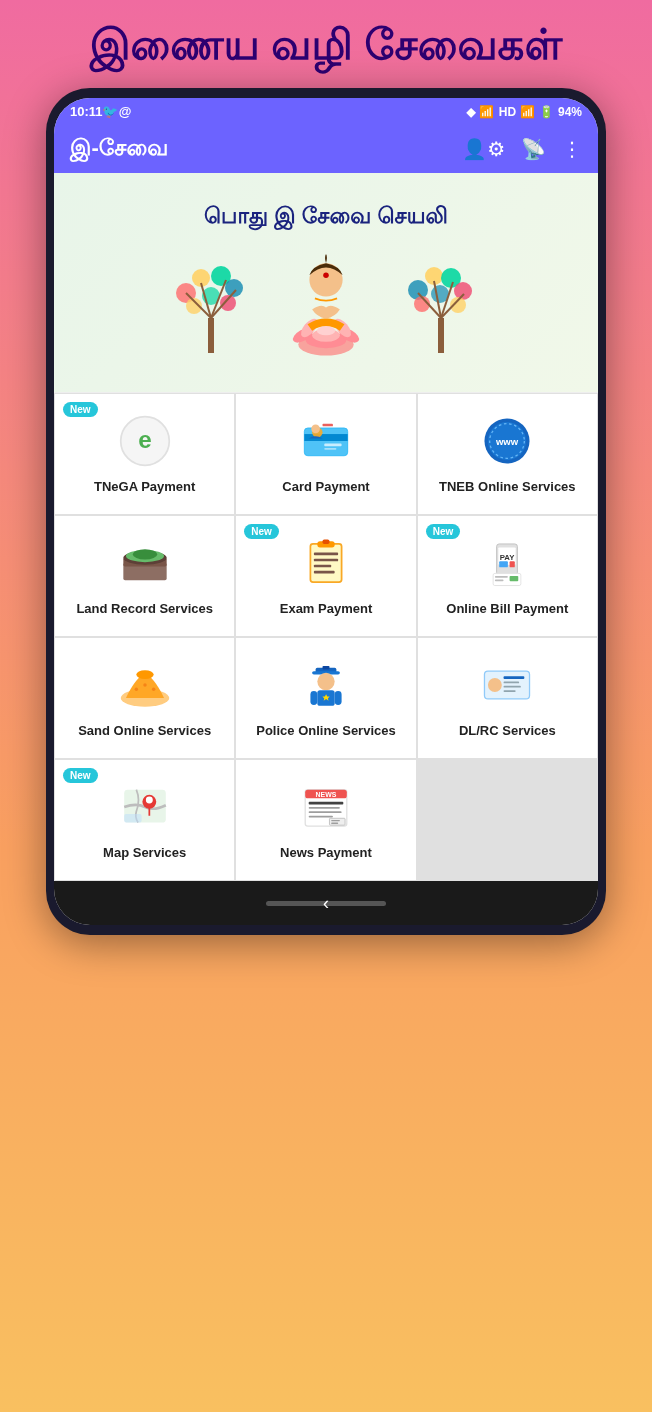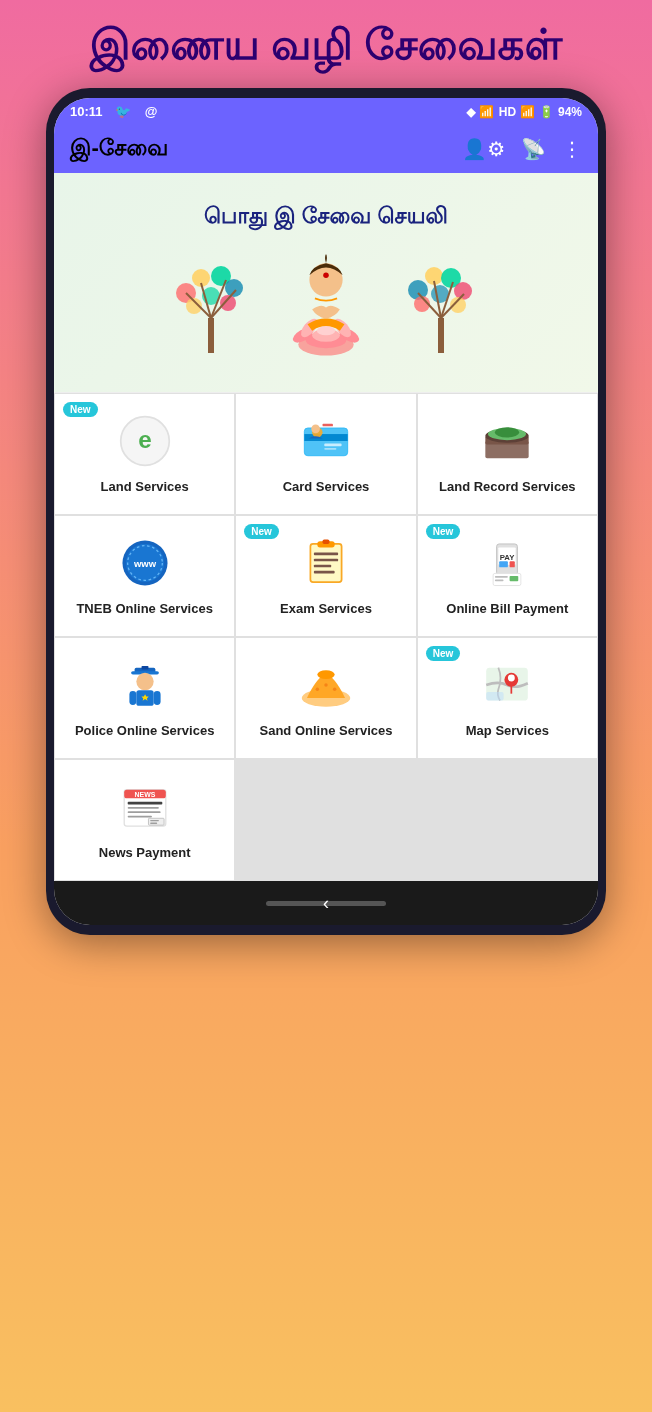--- a/index.html
+++ b/index.html
@@ -40,35 +40,35 @@
     .status-bar {
       background: #6c63ff;
       display: flex;
       justify-content: space-between;
       align-items: center;
       padding: 6px 16px;
       color: white;
       font-size: 13px;
       font-weight: bold;
     }
-    .status-left { display: flex; align-items: center; gap: 13px; }
+    .status-left { display: flex; align-items: center; gap: 0; }
     .status-right { display: flex; align-items: center; gap: 4px; font-size: 12px; }
     
     .app-bar {
       background: #6c63ff;
       display: flex;
       justify-content: space-between;
       align-items: center;
       padding: 10px 16px;
       color: white;
     }
     .app-bar-title {
       font-size: 22px;
       font-weight: bold;
-      color: #000000;
+      color: #ffffff;
     }
     .app-bar-icons { display: flex; gap: 16px; align-items: center; }
     .app-bar-icon { font-size: 20px; color: white; cursor: pointer; }
     
     .banner {
       background: linear-gradient(135deg, #e8f5e9, #f1f8e9);
       padding: 20px 16px;
       text-align: center;
       position: relative;
       min-height: 220px;
@@ -262,83 +262,83 @@
     <div class="services-grid">
 
       <div class="service-card">
         <span class="badge-new">New</span>
         <div class="service-icon icon-container">
           <svg viewBox="0 0 60 60">
             <circle cx="30" cy="30" r="28" fill="#f5f5f5" stroke="#e0e0e0" stroke-width="2"></circle>
             <text x="30" y="38" text-anchor="middle" font-size="28" fill="#4caf50" font-weight="bold">e</text>
           </svg>
         </div>
-        <span class="service-label">Land Services</span>
+        <span class="service-label">TNeGA Payment</span>
       </div>
 
       <div class="service-card">
         <div class="service-icon icon-container">
           <svg viewBox="0 0 60 60">
             <rect x="5" y="15" width="50" height="32" rx="4" fill="#4fc3f7" stroke="#29b6f6" stroke-width="1"></rect>
             <rect x="5" y="22" width="50" height="8" fill="#0288d1"></rect>
             <circle cx="20" cy="20" r="6" fill="#f9a825" opacity="0.9"></circle>
             <rect x="28" y="33" width="20" height="3" rx="1" fill="white" opacity="0.7"></rect>
             <rect x="28" y="38" width="14" height="2" rx="1" fill="white" opacity="0.5"></rect>
 
             <circle cx="18" cy="16" r="5" fill="#f4c08a"></circle>
             <path d="M10 27 Q18 22 26 27" fill="#1565c0"></path>
             <rect x="26" y="10" width="12" height="3" rx="1" fill="#e53935" opacity="0.8"></rect>
           </svg>
         </div>
-        <span class="service-label">Card Services</span>
-      </div>
-
-      <div class="service-card">
-        <div class="service-icon icon-container">
-          <svg viewBox="0 0 60 60">
-
-            <rect x="5" y="30" width="50" height="20" rx="2" fill="#8d6e63"></rect>
-            <rect x="5" y="24" width="50" height="10" rx="2" fill="#795548"></rect>
-            <ellipse cx="30" cy="24" rx="25" ry="8" fill="#5d4037"></ellipse>
-
-            <ellipse cx="30" cy="22" rx="22" ry="7" fill="#66bb6a"></ellipse>
-
-            <ellipse cx="30" cy="20" rx="14" ry="6" fill="#388e3c"></ellipse>
-          </svg>
-        </div>
-        <span class="service-label">Land Record Services</span>
+        <span class="service-label">Card Payment</span>
       </div>
 
       <div class="service-card">
         <div class="service-icon icon-container">
           <svg viewBox="0 0 60 60">
             <circle cx="30" cy="30" r="26" fill="#1565c0"></circle>
             <circle cx="30" cy="30" r="22" fill="#1976d2"></circle>
             <text x="30" y="35" text-anchor="middle" font-size="11" fill="white" font-weight="bold">www</text>
             <circle cx="30" cy="30" r="20" fill="none" stroke="#64b5f6" stroke-width="1.5" stroke-dasharray="3,3"></circle>
           </svg>
         </div>
         <span class="service-label">TNEB Online Services</span>
+      </div>
+
+      <div class="service-card">
+        <div class="service-icon icon-container">
+          <svg viewBox="0 0 60 60">
+
+            <rect x="5" y="30" width="50" height="20" rx="2" fill="#8d6e63"></rect>
+            <rect x="5" y="24" width="50" height="10" rx="2" fill="#795548"></rect>
+            <ellipse cx="30" cy="24" rx="25" ry="8" fill="#5d4037"></ellipse>
+
+            <ellipse cx="30" cy="22" rx="22" ry="7" fill="#66bb6a"></ellipse>
+
+            <ellipse cx="30" cy="20" rx="14" ry="6" fill="#388e3c"></ellipse>
+          </svg>
+        </div>
+        <span class="service-label">Land Record Services</span>
       </div>
 
       <div class="service-card">
         <span class="badge-new">New</span>
         <div class="service-icon icon-container">
           <svg viewBox="0 0 60 60">
             <rect x="12" y="8" width="36" height="44" rx="3" fill="#fff9c4" stroke="#f9a825" stroke-width="2"></rect>
             <rect x="16" y="18" width="28" height="3" rx="1" fill="#795548"></rect>
             <rect x="16" y="25" width="28" height="3" rx="1" fill="#795548"></rect>
             <rect x="16" y="32" width="20" height="3" rx="1" fill="#795548"></rect>
             <rect x="16" y="39" width="24" height="3" rx="1" fill="#795548"></rect>
 
             <rect x="20" y="5" width="20" height="7" rx="3" fill="#ff9800"></rect>
             <rect x="26" y="3" width="8" height="5" rx="2" fill="#e65100"></rect>
           </svg>
         </div>
-        <span class="service-label">Exam Services</span>
+        <span class="service-label">Exam Payment</span>
       </div>
 
 
       <div class="service-card">
         <span class="badge-new">New</span>
         <div class="service-icon icon-container">
           <svg viewBox="0 0 60 60">
 
             <rect x="18" y="8" width="24" height="36" rx="3" fill="#e0e0e0" stroke="#bdbdbd" stroke-width="1"></rect>
             <rect x="20" y="12" width="20" height="20" rx="1" fill="white"></rect>
@@ -353,53 +353,66 @@
             <rect x="33" y="45" width="10" height="6" rx="1" fill="#66bb6a"></rect>
           </svg>
         </div>
         <span class="service-label">Online Bill Payment</span>
       </div>
 
       <div class="service-card">
         <div class="service-icon icon-container">
           <svg viewBox="0 0 60 60">
 
+            <ellipse cx="30" cy="45" rx="28" ry="10" fill="#ffcc80"></ellipse>
+            <path d="M8 45 Q20 20 30 18 Q40 20 52 45 Z" fill="#ffa726"></path>
+            <ellipse cx="30" cy="18" rx="10" ry="5" fill="#ff9800"></ellipse>
+
+            <circle cx="20" cy="35" r="2" fill="#e65100" opacity="0.4"></circle>
+            <circle cx="30" cy="30" r="2" fill="#e65100" opacity="0.4"></circle>
+            <circle cx="40" cy="35" r="2" fill="#e65100" opacity="0.4"></circle>
+          </svg>
+        </div>
+        <span class="service-label">Sand Online Services</span>
+      </div>
+
+      <div class="service-card">
+        <div class="service-icon icon-container">
+          <svg viewBox="0 0 60 60">
+
             <rect x="18" y="10" width="24" height="6" rx="2" fill="#1565c0"></rect>
             <rect x="14" y="14" width="32" height="4" rx="2" fill="#1976d2"></rect>
             <rect x="26" y="8" width="8" height="4" rx="1" fill="#0d47a1"></rect>
 
             <circle cx="30" cy="26" r="10" fill="#f4c08a"></circle>
 
             <rect x="20" y="36" width="20" height="18" rx="3" fill="#1976d2"></rect>
 
             <polygon points="30,40 32,44 36,44 33,47 34,51 30,48 26,51 27,47 24,44 28,44" fill="#ffd600" transform="scale(0.7) translate(13,18)"></polygon>
 
             <rect x="12" y="37" width="8" height="16" rx="4" fill="#1976d2"></rect>
             <rect x="40" y="37" width="8" height="16" rx="4" fill="#1976d2"></rect>
           </svg>
         </div>
         <span class="service-label">Police Online Services</span>
       </div>
 
       <div class="service-card">
         <div class="service-icon icon-container">
           <svg viewBox="0 0 60 60">
-
-            <ellipse cx="30" cy="45" rx="28" ry="10" fill="#ffcc80"></ellipse>
-            <path d="M8 45 Q20 20 30 18 Q40 20 52 45 Z" fill="#ffa726"></path>
-            <ellipse cx="30" cy="18" rx="10" ry="5" fill="#ff9800"></ellipse>
-
-            <circle cx="20" cy="35" r="2" fill="#e65100" opacity="0.4"></circle>
-            <circle cx="30" cy="30" r="2" fill="#e65100" opacity="0.4"></circle>
-            <circle cx="40" cy="35" r="2" fill="#e65100" opacity="0.4"></circle>
-          </svg>
-        </div>
-        <span class="service-label">Sand Online Services</span>
-      </div>
-
+            <rect x="4" y="14" width="52" height="32" rx="4" fill="#e3f2fd" stroke="#90caf9" stroke-width="1.5"></rect>
+            <circle cx="16" cy="30" r="8" fill="#f4c08a"></circle>
+            <rect x="26" y="20" width="24" height="3" rx="1" fill="#1565c0"></rect>
+            <rect x="26" y="26" width="18" height="2" rx="1" fill="#90a4ae"></rect>
+            <rect x="26" y="31" width="20" height="2" rx="1" fill="#90a4ae"></rect>
+            <rect x="26" y="36" width="14" height="2" rx="1" fill="#90a4ae"></rect>
+          </svg>
+        </div>
+        <span class="service-label">DL/RC Services</span>
+      </div>
 
       <div class="service-card">
         <span class="badge-new">New</span>
         <div class="service-icon icon-container">
           <svg viewBox="0 0 60 60">
 
             <rect x="6" y="10" width="48" height="38" rx="4" fill="#e8f5e9"></rect>
 
             <path d="M6 30 Q20 25 30 30 Q40 35 54 28" stroke="#bdbdbd" stroke-width="3" fill="none"></path>
             <path d="M20 10 Q25 22 20 35 Q18 42 22 48" stroke="#bdbdbd" stroke-width="2" fill="none"></path>

